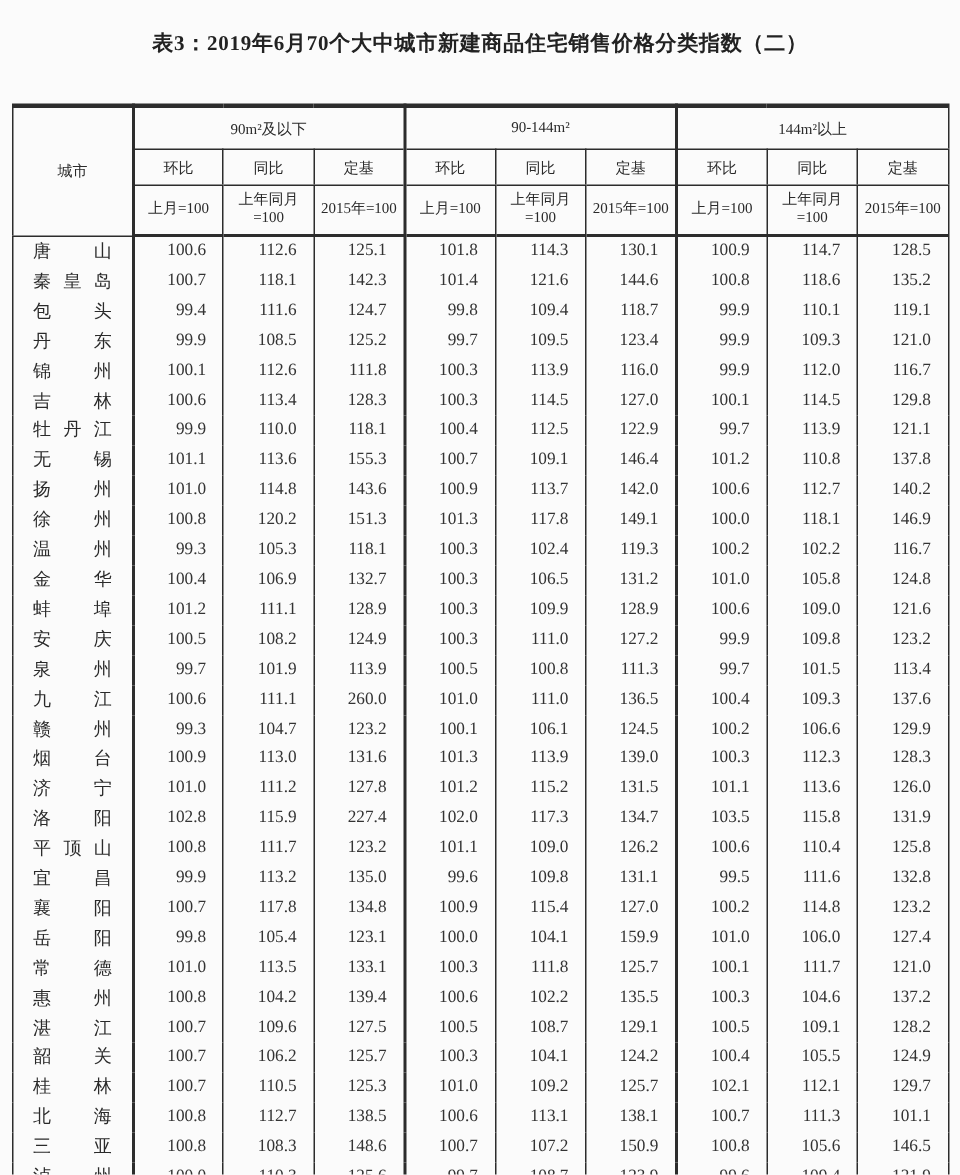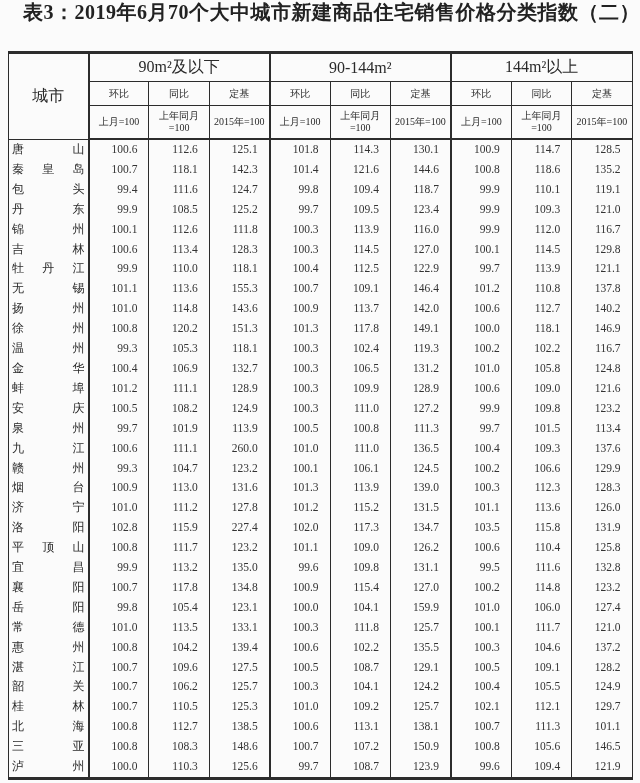--- a/index.html
+++ b/index.html
@@ -8,23 +8,23 @@
     background: #fbfbfb;
   }
   body {
     width: 640px;
     height: 783px;
     overflow: hidden;
     font-family: "Liberation Serif", "DejaVu Serif", serif;
     color: #2e2e2e;
   }
   .page-title {
-    margin-top: 0;
-    text-align: right;
-    font-size: 20px;
+    margin-top: 18px;
+    text-align: center;
+    font-size: 14px;
     font-weight: bold;
     letter-spacing: 0.5px;
     color: #222222;
     line-height: 24px;
   }
   table.price-index {
     margin: 27px 8px 0 8px;
     width: 624px;
     border-collapse: collapse;
     table-layout: fixed;
@@ -39,21 +39,21 @@
   th, td {
     border-left: 1px solid #2c2c2c;
     font-weight: normal;
     overflow: hidden;
     white-space: nowrap;
   }
   th.gsep, td.gsep { border-left: 2px solid #2c2c2c; }
   th.city-head, td.city { border-right: 2px solid #2c2c2c; border-left: none; }
 
   thead th { text-align: center; color: #2a2a2a; }
-  tr.hrow-groups th { height: 25px; font-size: 16px; border-bottom: 1px solid #2c2c2c; }
+  tr.hrow-groups th { height: 25px; font-size: 10px; border-bottom: 1px solid #2c2c2c; }
   tr.hrow-metrics th { height: 21px; font-size: 10px; border-bottom: 1px solid #2c2c2c; }
   tr.hrow-bases th {
     height: 32px;
     font-size: 10px;
     line-height: 12px;
     white-space: normal;
     padding: 0 3px;
     border-bottom: 2px solid #2c2c2c;
   }
   th.city-head {
@@ -65,21 +65,21 @@
   tbody td {
     height: 17.9px;
     line-height: 17.9px;
     font-size: 11.5px;
     color: #333333;
   }
   td.num { text-align: right; padding-right: 11px; }
   td.city {
     font-size: 12px;
     color: #2a2a2a;
-    padding: 0 3px;
+    padding: 0 13px;
     text-align: justify;
     text-align-last: justify;
     -moz-text-align-last: justify;
   }
 </style>
 </head>
 <body>
 
 <div class="page-title">表3：2019年6月70个大中城市新建商品住宅销售价格分类指数（二）</div>
 

